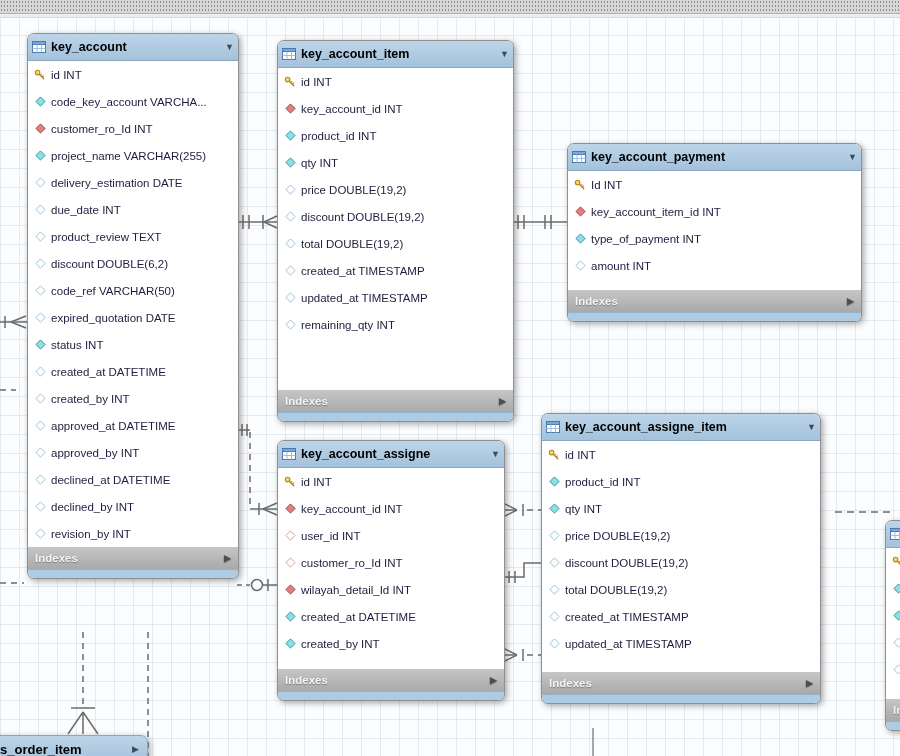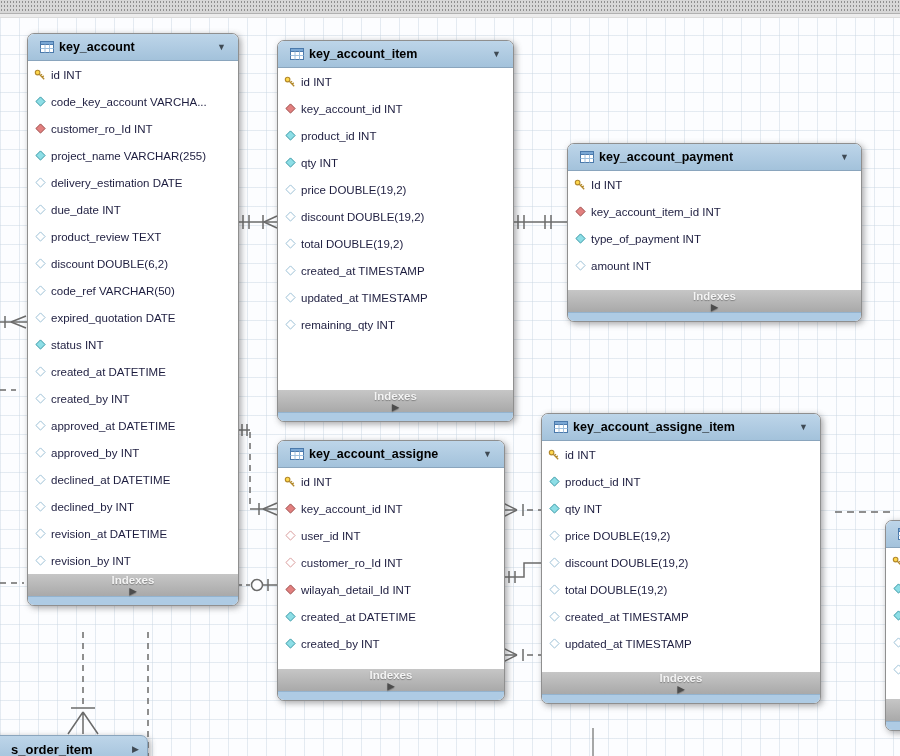--- a/index.html
+++ b/index.html
@@ -20,46 +20,45 @@
     border-bottom:1px solid #b0b0b0;
   }
   .ruler-edge{position:absolute;top:14px;left:0;width:900px;height:3px;background:#ececec;border-bottom:1px solid #dcdcdc;z-index:3;}
   svg.wires{position:absolute;top:0;left:0;z-index:1;}
   .entity{
     position:absolute;z-index:2;background:#fff;
     border:1px solid #8f8f8f;border-radius:7px;
     box-shadow:2px 2px 6px rgba(60,60,60,.45);
   }
   .ent-header{
-    height:26px;display:flex;align-items:center;gap:5px;padding:0 12px;
+    height:26px;display:flex;align-items:center;gap:5px;padding:0 4px;
     background:linear-gradient(#bdd5e9,#a3c2db);
     border-bottom:1px solid #8aa5bd;border-radius:6px 6px 0 0;
   }
   .ent-title{flex:1;font-weight:bold;font-size:12.5px;color:#000;white-space:nowrap;overflow:visible;}
   .arrow-down{font-size:9px;color:#3f4a54;line-height:1;}
   .arrow-right{font-size:9px;color:#4d4d4d;line-height:1;}
   .ent-row{height:27px;display:flex;align-items:center;gap:5px;padding:0 6px;}
   .col-icon{width:12px;height:12px;display:inline-flex;align-items:center;justify-content:center;flex:none;}
   .tbl-icon{width:14px;height:12px;display:inline-flex;flex:none;}
   .col-text{font-size:11.5px;color:#1d1d3f;white-space:nowrap;}
   .ent-footer{
     height:22px;display:flex;align-items:center;justify-content:space-between;padding:0 7px;
     background:linear-gradient(#c6c6c6,#a9a9a9);
     color:#f4f4f4;font-weight:bold;font-size:11.5px;
     text-shadow:0 1px 1px rgba(90,90,90,.6);
-    flex-direction:column;
   }
   .ent-bottom{height:8px;background:#aecbe4;border-top:1px solid #93b3cf;border-radius:0 0 6px 6px;}
   .entity-collapsed{
     position:absolute;z-index:2;height:26px;display:flex;align-items:center;gap:5px;padding:0 8px;
     background:linear-gradient(#bdd5e9,#a3c2db);
     border:1px solid #8aa5bd;border-radius:7px;
     box-shadow:2px 2px 6px rgba(60,60,60,.45);
   }
-  .collapsed-title{margin-left:48px;flex:1;font-weight:bold;font-size:13px;color:#000;white-space:nowrap;}
+  .collapsed-title{margin-left:37px;flex:1;font-weight:bold;font-size:13px;color:#000;white-space:nowrap;}
 </style>
 </head>
 <body>
 
 <div class="ruler"></div>
 <div class="ruler-edge"></div>
 
 <svg class="wires" width="900" height="756" viewBox="0 0 900 756">
   <g stroke="#6b6b6b" stroke-width="1.5" fill="none">
     <g>
@@ -269,28 +268,20 @@
           </svg>
         </span>
         <span class="col-text">declined_by INT</span>
       </div>
       <div class="ent-row">
         <span class="col-icon">
           <svg width="11" height="11" viewBox="0 0 11 11">
             <path d="M5.5 0.9 L10.1 5.5 L5.5 10.1 L0.9 5.5 Z" fill="#ffffff" stroke="#9cc0d6" stroke-width="1"></path>
           </svg>
         </span>
-        <span class="col-text">revision_at DATETIME</span>
-      </div>
-      <div class="ent-row">
-        <span class="col-icon">
-          <svg width="11" height="11" viewBox="0 0 11 11">
-            <path d="M5.5 0.9 L10.1 5.5 L5.5 10.1 L0.9 5.5 Z" fill="#ffffff" stroke="#9cc0d6" stroke-width="1"></path>
-          </svg>
-        </span>
         <span class="col-text">revision_by INT</span>
       </div>
     </div>
     <div class="ent-footer">
       <span>Indexes</span>
       <span class="arrow-right">▶</span>
     </div>
     <div class="ent-bottom"></div>
   </div>
 <div class="entity" style="left:277px;top:40px;width:235px">

